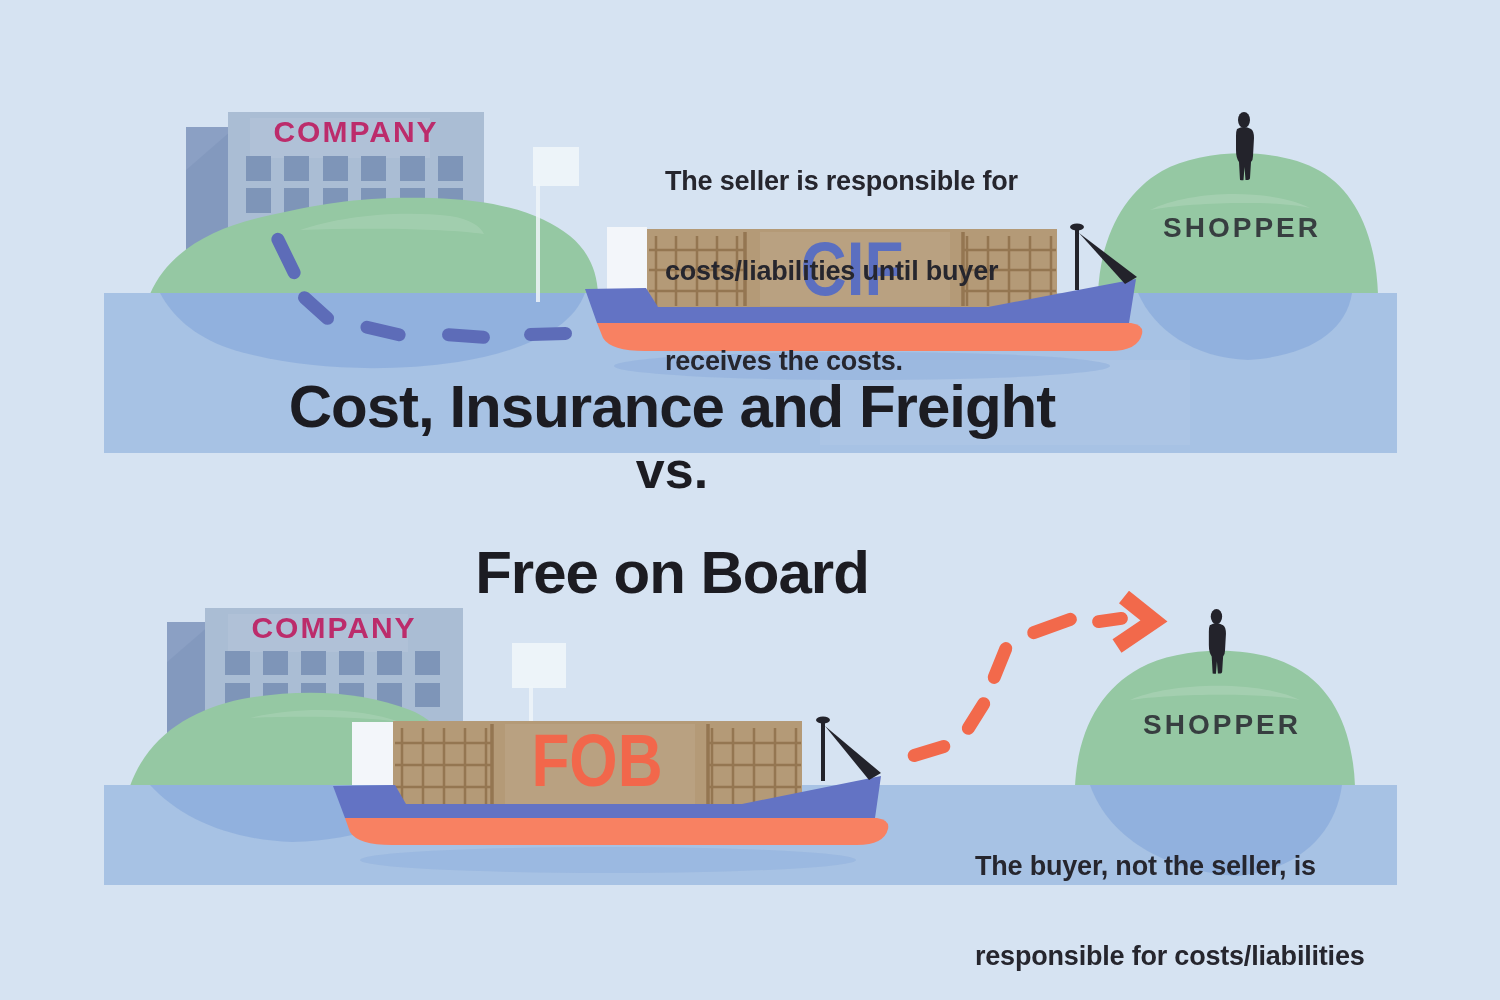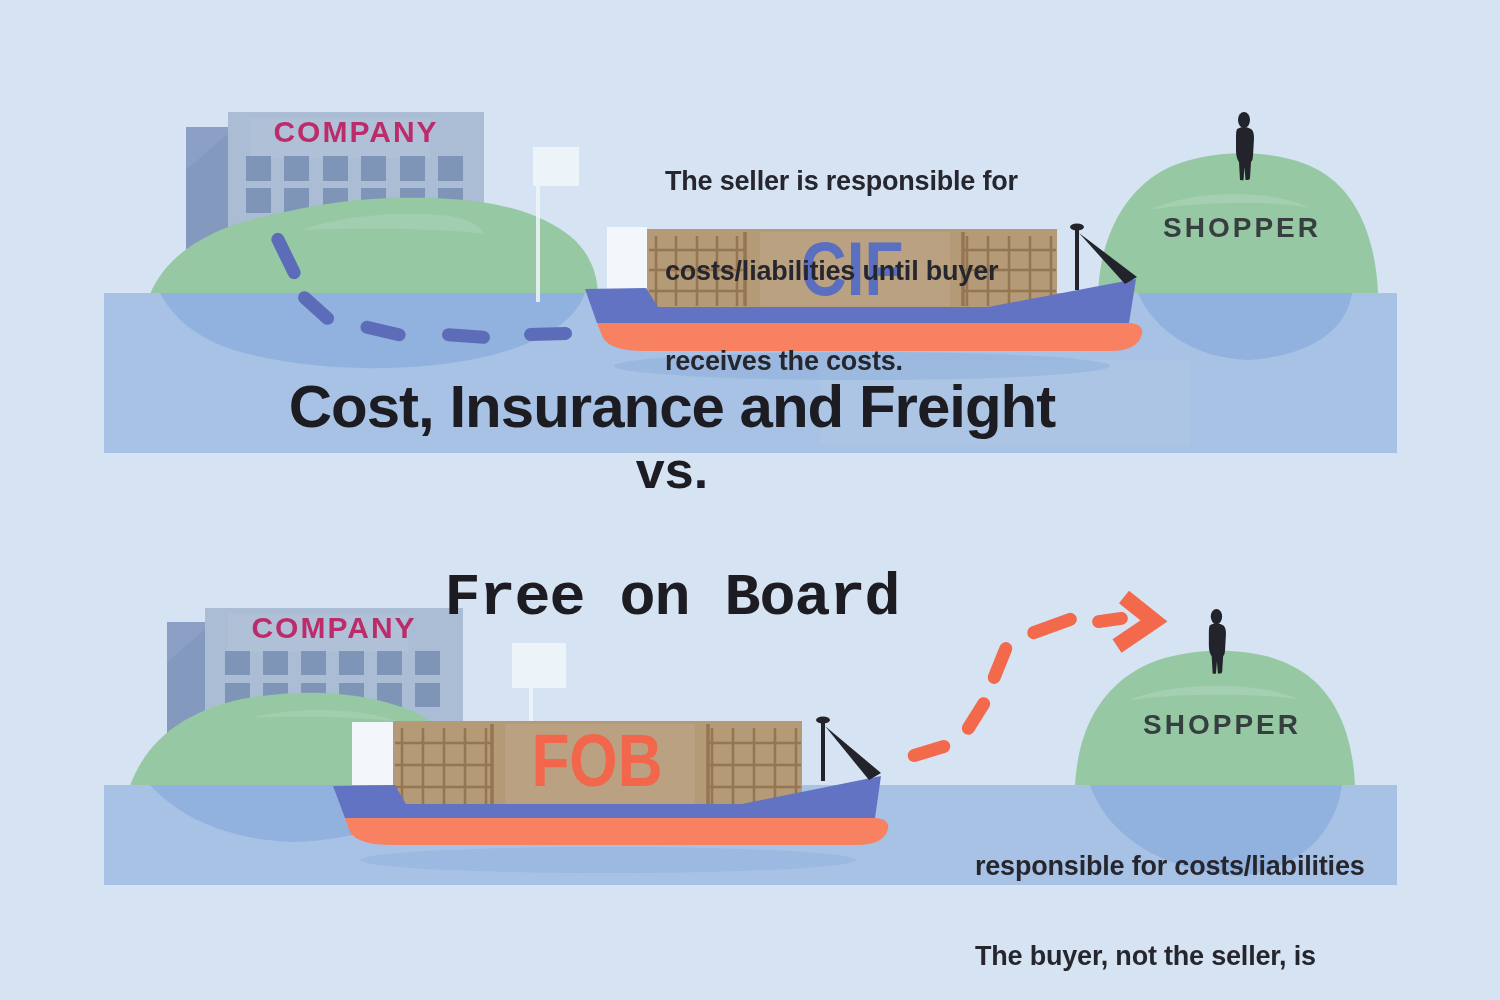--- a/index.html
+++ b/index.html
@@ -10,21 +10,21 @@
   }
   .art{position:absolute;left:0;top:0;width:1500px;height:1000px;}
   .label{position:absolute;font-weight:700;color:var(--ink,#23232b);white-space:pre;}
   .annot{font-size:27px;line-height:30px;letter-spacing:-0.2px;color:#26262e;}
   .annot-top{left:665px;top:106px;}
   .annot-bottom{left:975px;top:791px;}
   .title-band{left:0;top:0;width:1288px;text-align:center;color:#1c1c22;margin-left:28px;}
   .title-main{font-size:60px;letter-spacing:-1px;}
   .t1{top:372px;}
   .tvs{top:440px;font-size:52px;}
-  .t2{top:564px;font-family:Liberation Mono, monospace;}
+  .t2{top:538px;}
   .stamp{opacity:.88;color:#be185d;}
   .company-top{left:256px;top:115px;width:200px;text-align:center;font-size:30px;letter-spacing:2px;}
   .company-bottom{left:234px;top:611px;width:200px;text-align:center;font-size:30px;letter-spacing:2px;}
   .shopper-top{left:1142px;top:212px;width:200px;text-align:center;font-size:28px;letter-spacing:3px;color:#2b2b33;}
   .shopper-bottom{left:1122px;top:709px;width:200px;text-align:center;font-size:28px;letter-spacing:3px;color:#2b2b33;}
   .shiplabel{transform:translateX(-50%) scaleX(.84);transform-origin:center top;line-height:1;}
   .cif{left:852px;top:231px;font-size:76px;color:var(--cif_blue,#5b6fc0);}
   .fob{left:597px;top:724px;font-size:74px;color:var(--fob_coral,#f2674b);}
 </style>
 </head>
@@ -191,18 +191,18 @@
 
   <div class="label title-band title-main t1">Cost, Insurance and Freight</div>
   <div class="label title-band tvs">vs.</div>
   <div class="label title-band title-main t2">Free on Board</div>
 
   <div class="label stamp company-bottom">COMPANY</div>
   <div class="label stamp shopper-bottom">SHOPPER</div>
   <div class="label shiplabel fob">FOB</div>
 
   <div class="label annot annot-bottom">
+    <div>The buyer, not the seller, is</div>
     <div>responsible for costs/liabilities</div>
-    <div>The buyer, not the seller, is</div>
     
   </div>
 
 </div>
 
 </body></html>

